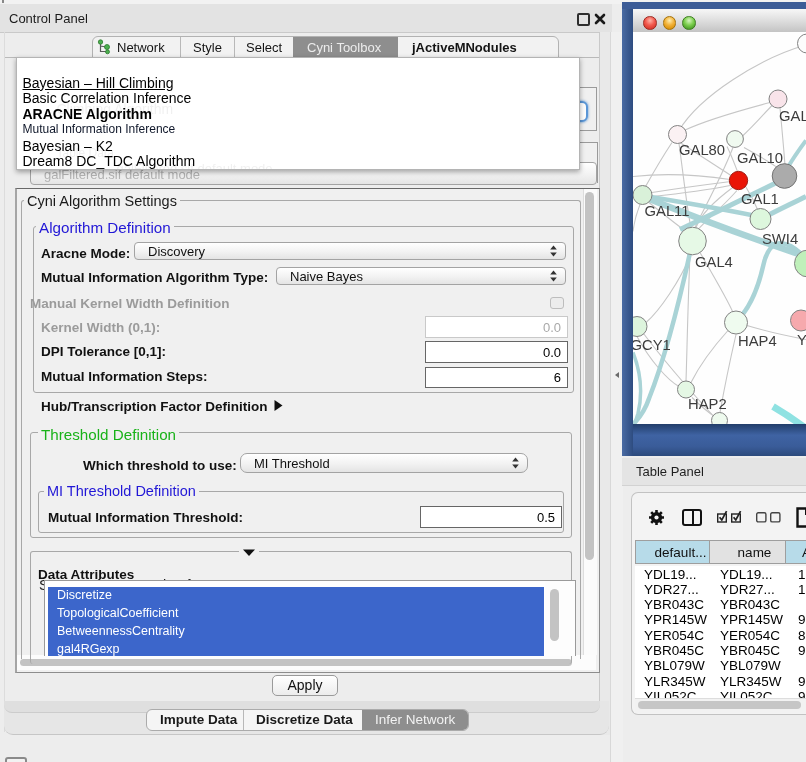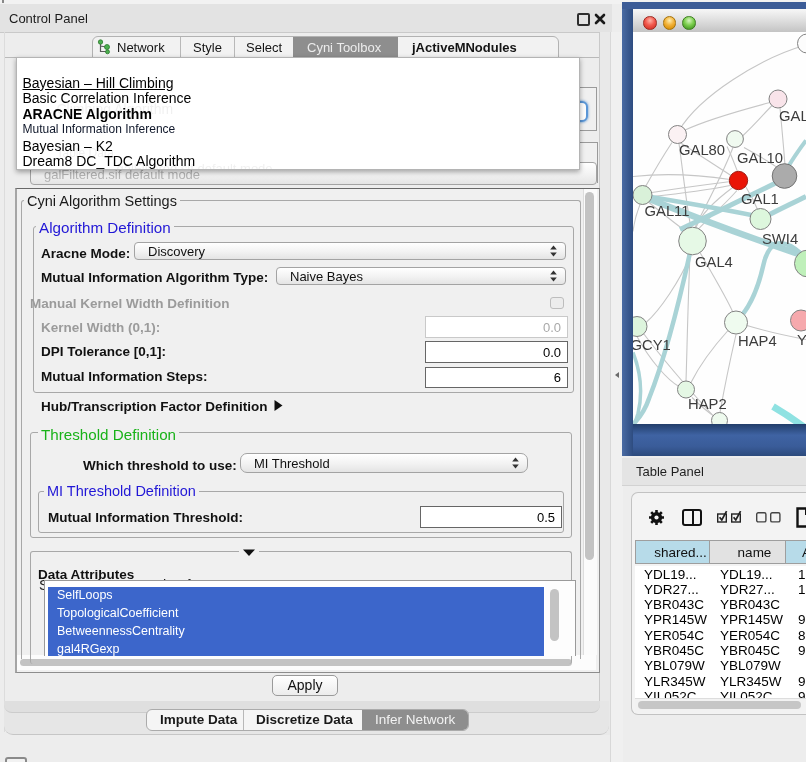--- a/index.html
+++ b/index.html
@@ -157,21 +157,21 @@
 <div class="grp" style="left:30px;top:551px;width:540px;height:112px;border-bottom:none;"></div>
 <div class="gcap" style="left:36px;top:541px;color:#1a1a1a;margin-top:36px;">Sources for Network Inference</div>
 <svg class="abs" style="left:239px;top:547px;background:#f0f0f0;padding:1px 3px;" width="14" height="9" viewBox="0 0 14 9">
     <path d="M1 1.5 L13 1.5 L7 8 Z" fill="#111"></path>
   </svg>
 
 <div class="lbl" style="left:38px;top:567px;">Data Attributes</div>
 
 <div class="abs" style="left:44px;top:580px;width:530px;height:75px;background:#fff;border:1px solid #9a9a9a;border-bottom:none;overflow:hidden;">
   <div class="abs" style="left:3px;top:6px;width:496px;height:75px;background:#3c66cb;"></div>
-  <div class="abs" style="left:12px;top:7px;font-size:12.5px;color:#fff;">SelfLoops</div>
+  <div class="abs" style="left:12px;top:7px;font-size:12.5px;color:#fff;">Discretize</div>
   <div class="abs" style="left:12px;top:25px;font-size:12.5px;color:#fff;">TopologicalCoefficient</div>
   <div class="abs" style="left:12px;top:43px;font-size:12.5px;color:#fff;">BetweennessCentrality</div>
   <div class="abs" style="left:12px;top:61px;font-size:12.5px;color:#fff;">gal4RGexp</div>
   <div class="abs" style="left:500px;top:0;width:30px;height:75px;background:#fdfdfd;"></div>
   <div class="thumb" style="left:505px;top:8px;width:9px;height:52px;"></div>
 </div>
 
 <div class="abs" style="left:272px;top:674.5px;width:64px;height:19px;border:1px solid #9a9a9a;border-radius:5px;background:linear-gradient(#ffffff,#ececec);text-align:center;font-size:14px;color:#111;line-height:19px;">Apply</div>
 
 <div class="abs" style="left:3.5px;top:701px;width:605px;height:33px;background:#e6e6e6;border-radius:0 0 9px 9px;border-bottom:1px solid #c6c6c6;"></div>
@@ -300,21 +300,21 @@
   <svg class="abs" style="left:124px;top:19px;" width="26" height="11" viewBox="0 0 26 11">
     <rect x="0.7" y="0.7" width="9.2" height="9.2" rx="1.5" fill="none" stroke="#444" stroke-width="1.4"></rect>
     <rect x="14.7" y="0.7" width="9.2" height="9.2" rx="1.5" fill="none" stroke="#444" stroke-width="1.4"></rect>
   </svg>
 
   <svg class="abs" style="left:164px;top:14px;" width="17" height="21" viewBox="0 0 17 21">
     <path d="M1.5 1.5 H10 L15.5 7 V19.5 H1.5 Z" fill="none" stroke="#111" stroke-width="2.4"></path>
     <path d="M10 1.5 V7 H15.5" fill="none" stroke="#111" stroke-width="2"></path>
   </svg>
 
-  <div class="abs" style="left:3px;top:47px;width:75px;height:24px;background:#b7dbe9;border:1px solid #9e9e9e;box-sizing:border-box;text-align:center;padding-left:16px;font-size:13.5px;color:#111;line-height:23px;">shared...</div>
+  <div class="abs" style="left:3px;top:47px;width:75px;height:24px;background:#b7dbe9;border:1px solid #9e9e9e;box-sizing:border-box;text-align:center;padding-left:16px;font-size:13.5px;color:#111;line-height:23px;">default...</div>
   <div class="abs" style="left:77px;top:47px;width:77px;height:24px;background:#e2e2e2;border:1px solid #9e9e9e;box-sizing:border-box;text-align:center;padding-left:14px;font-size:13.5px;color:#111;line-height:23px;">name</div>
   <div class="abs" style="left:153px;top:47px;width:40px;height:24px;background:#b7dbe9;border:1px solid #9e9e9e;box-sizing:border-box;font-size:13.5px;color:#111;line-height:23px;">
       <span style="position:absolute;left:16px;">Av</span>
     </div>
 
   <div class="abs" style="left:3px;top:72.5px;width:178px;height:134.5px;background:#fff;overflow:hidden;font-size:13.5px;color:#000;">
     <div class="abs" style="left:9px;top:1px;">YDL19...</div>
       <div class="abs" style="left:85px;top:1px;">YDL19...</div>
       <div class="abs" style="left:163px;top:1px;">13.</div>
     <div class="abs" style="left:9px;top:16.3px;">YDR27...</div>

